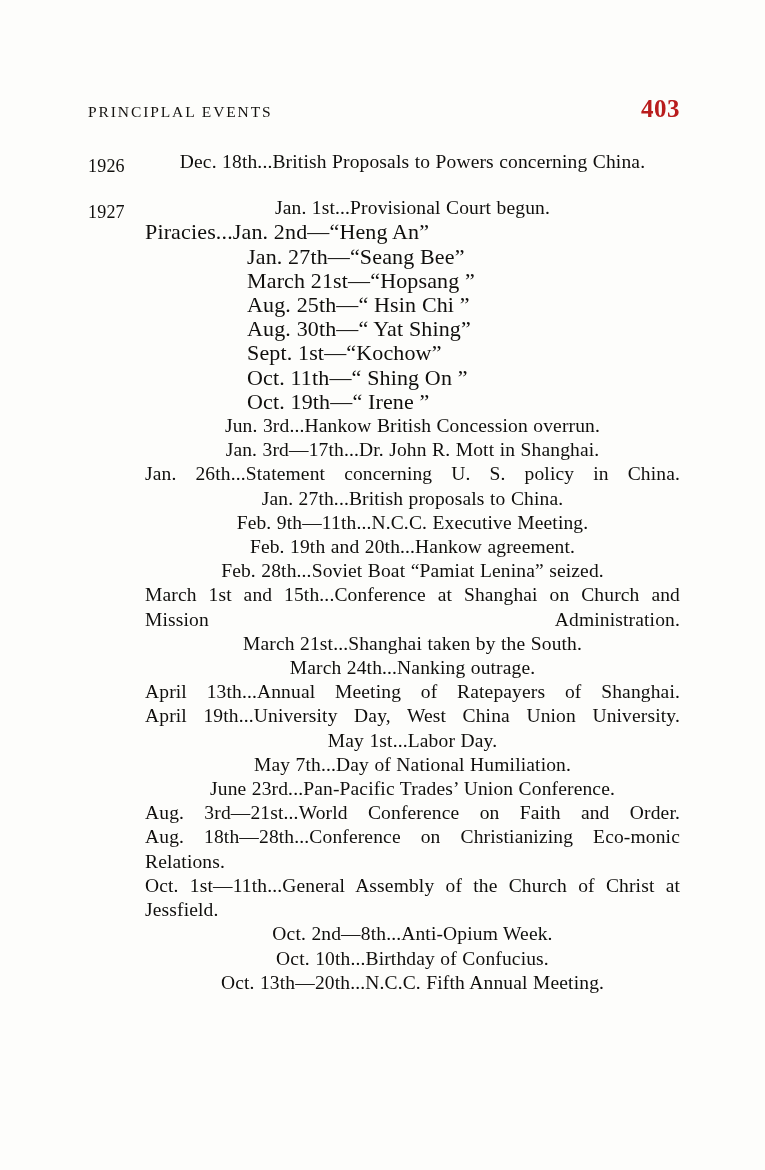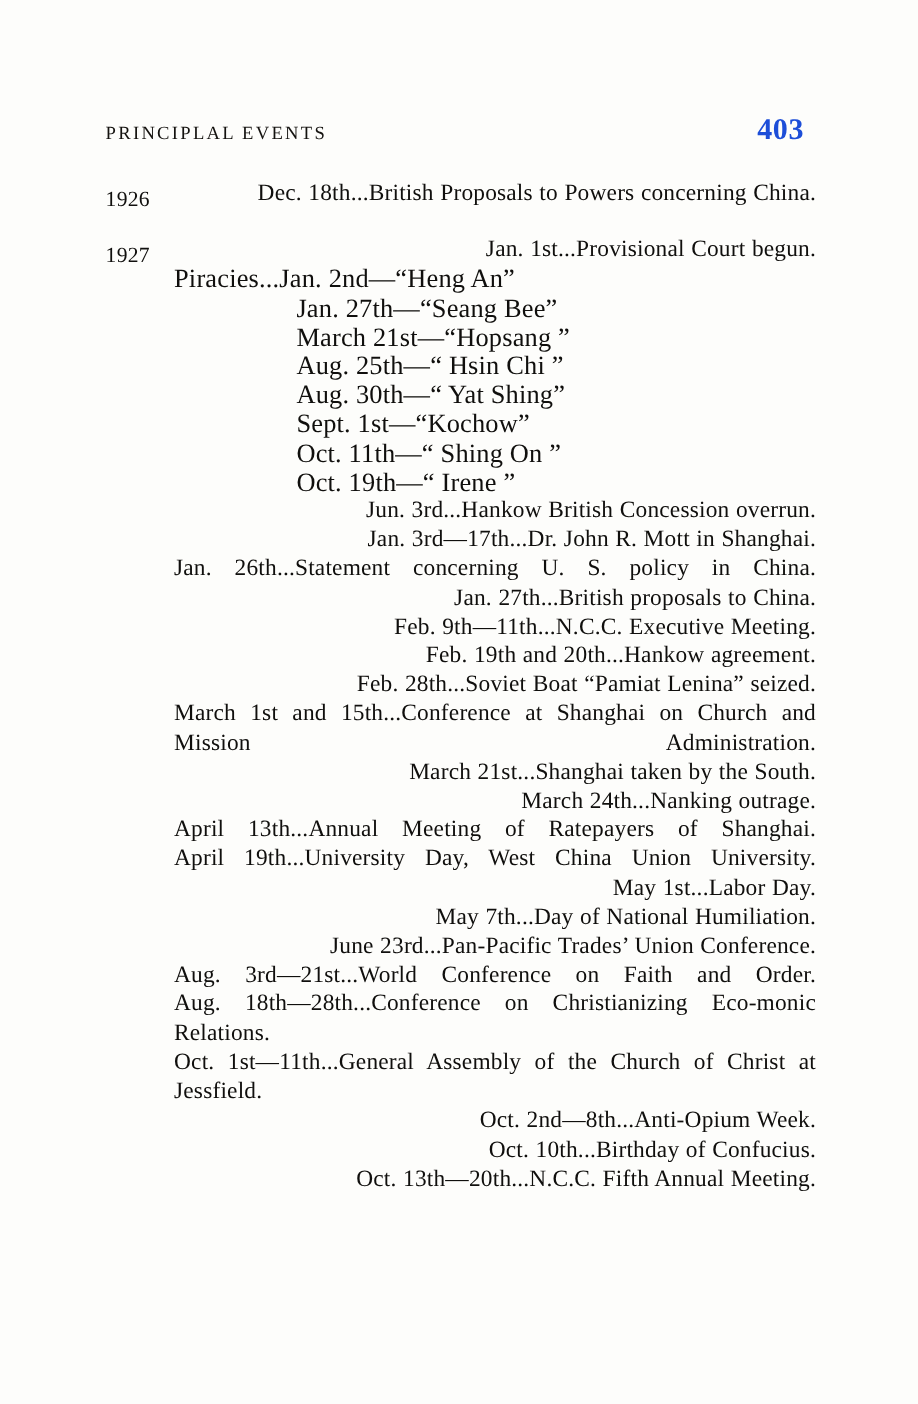--- a/index.html
+++ b/index.html
@@ -36,26 +36,26 @@
     text-align: left;
     font-size: 15.5px;
     letter-spacing: 1.9px;
     font-variant: small-caps;
     text-transform: uppercase;
     color: #14120f;
   }
 
   .running-head-folio {
     position: absolute;
-    right: 10px;
+    right: 0;
     top: -8px;
     font-size: 25px;
     font-weight: 700;
     letter-spacing: 0.5px;
-    color: #1d4ed8;
+    color: #b91c1c;
   }
 
   
   .textblock {
     position: absolute;
     left: 88px;
     top: 150px;
     width: 592px;
   }
 
@@ -90,21 +90,21 @@
     word-spacing: 0.4px;
     margin: 0;
     hyphens: manual;
   }
 
   
   .entry.force-justify {
     text-align-last: justify;
   }
 
-  .entry.flush { text-align: right; }
+  .entry.flush { text-align: center; }
 
   
   .piracy-line {
     font-size: 22px;
     line-height: 24.2px;
     letter-spacing: 0.15px;
     margin: 0;
     padding-left: 102px;
     white-space: nowrap;
   }

